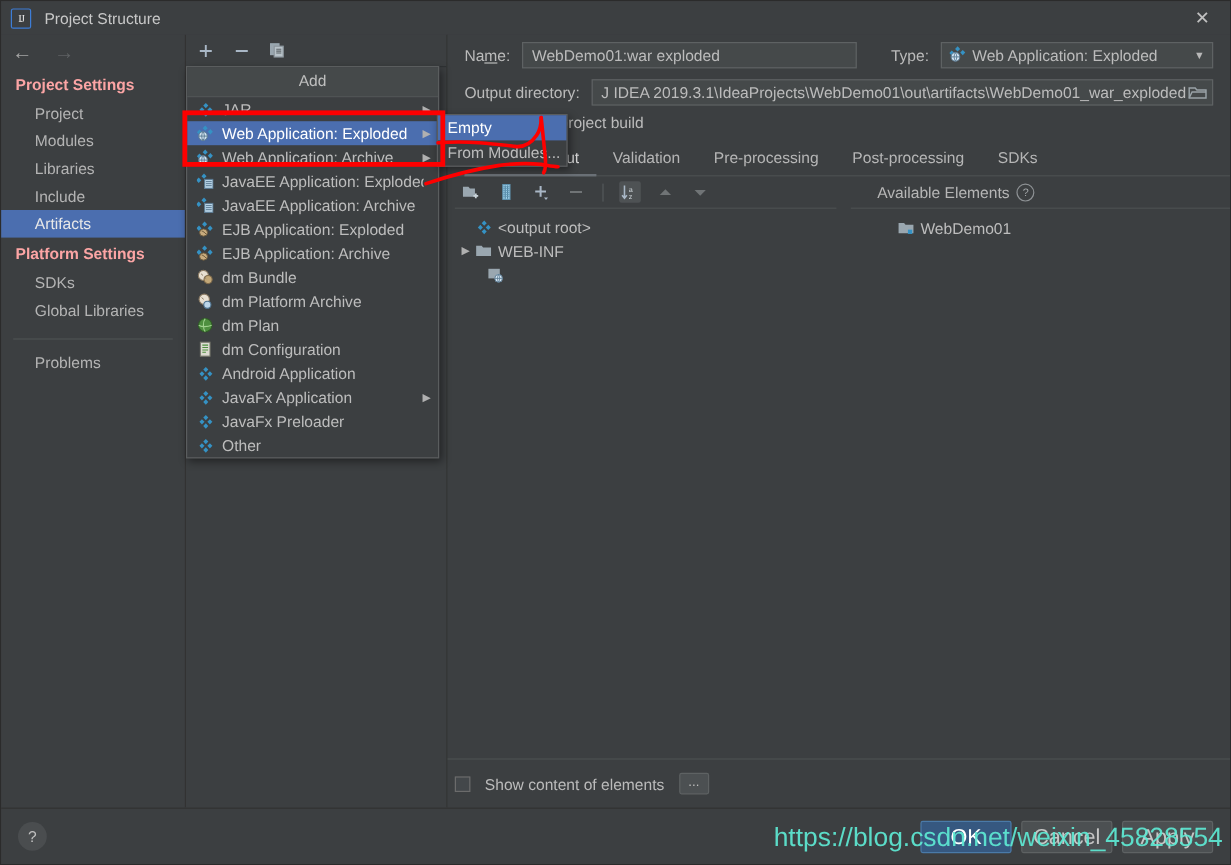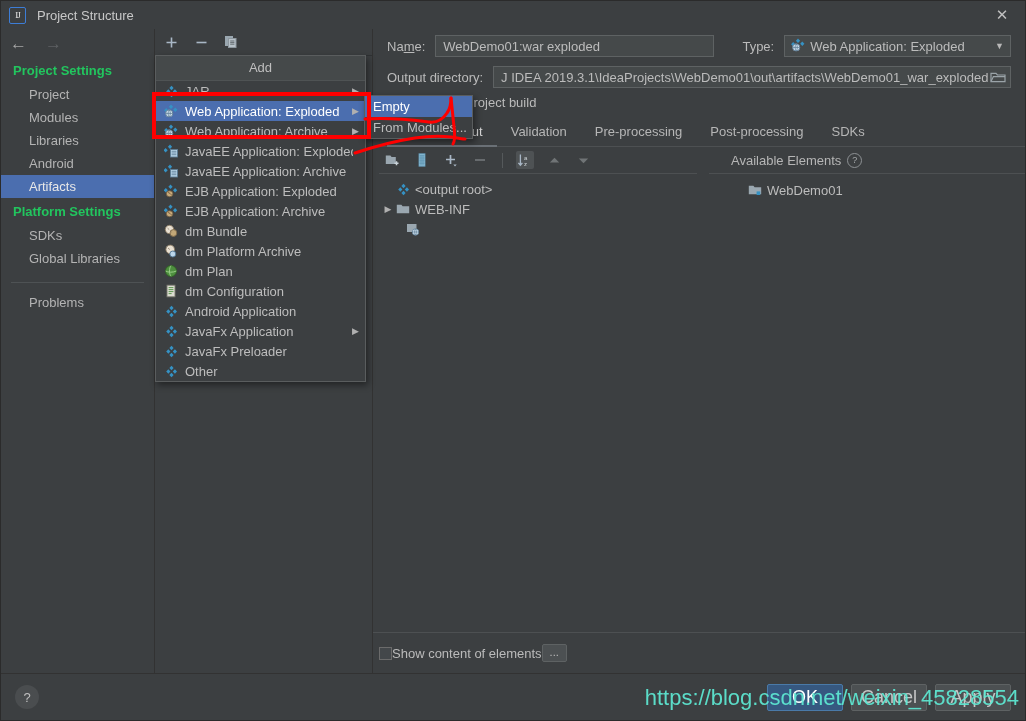--- a/index.html
+++ b/index.html
@@ -64,21 +64,21 @@
     position: relative;
   }
   .nav-arrows {
     height: 28px; display: flex; align-items: center;
     padding-left: 9px; gap: 18px;
     color: #a6a6a6;
   }
   .nav-arrows .arrow { font-size: 17px; line-height: 1; cursor: pointer; }
   .nav-arrows .arrow.dim { color: #5e6163; }
   .side-group {
-    font-weight: bold; color: #22c55e;
+    font-weight: bold; color: #fca5a5;
     padding: 6px 0 5px 12px; font-size: 13px;
   }
   .side-item {
     padding: 4px 0 4px 28px;
     color: #b4b4b4; font-size: 13px;
     cursor: pointer;
   }
   .side-item.selected { background: #4b6eaf; color: #e8e8e8; }
   .side-sep {
     height: 1px; background: #4e5254;
@@ -255,21 +255,21 @@
   }
   .tree-row .t-icon {
     width: 16px; min-width: 16px; height: 16px; margin-right: 4px;
     display: flex; align-items: center; justify-content: center;
   }
   .avail-tree { padding: 6px 0 0 36px; }
   
   .bottom-opts {
     border-top: 1px solid #4d5052;
     height: 40px; display: flex; align-items: center;
-    padding-left: 6px; gap: 0;
+    padding-left: 6px; gap: 12px;
   }
   .dots-btn {
     background: #4c5052; border: 1px solid #5e6263;
     color: #bdbdbd; font-size: 11px;
     padding: 2px 7px 4px 7px; border-radius: 2px;
     cursor: pointer; line-height: 10px;
   }
   
   .footer {
     height: 46px; min-height: 46px;
@@ -329,21 +329,21 @@
     <div class="sidebar">
       <div class="nav-arrows">
         <span class="arrow">←</span>
         <span class="arrow dim">→</span>
       </div>
 
       <div class="side-group">Project Settings</div>
       <div class="side-item">Project</div>
       <div class="side-item">Modules</div>
       <div class="side-item">Libraries</div>
-      <div class="side-item">Android</div>
+      <div class="side-item">Include</div>
       <div class="side-item selected">Artifacts</div>
 
       <div class="side-group">Platform Settings</div>
       <div class="side-item">SDKs</div>
       <div class="side-item">Global Libraries</div>
 
       <div class="side-sep"></div>
       <div class="side-item">Problems</div>
     </div>
 

